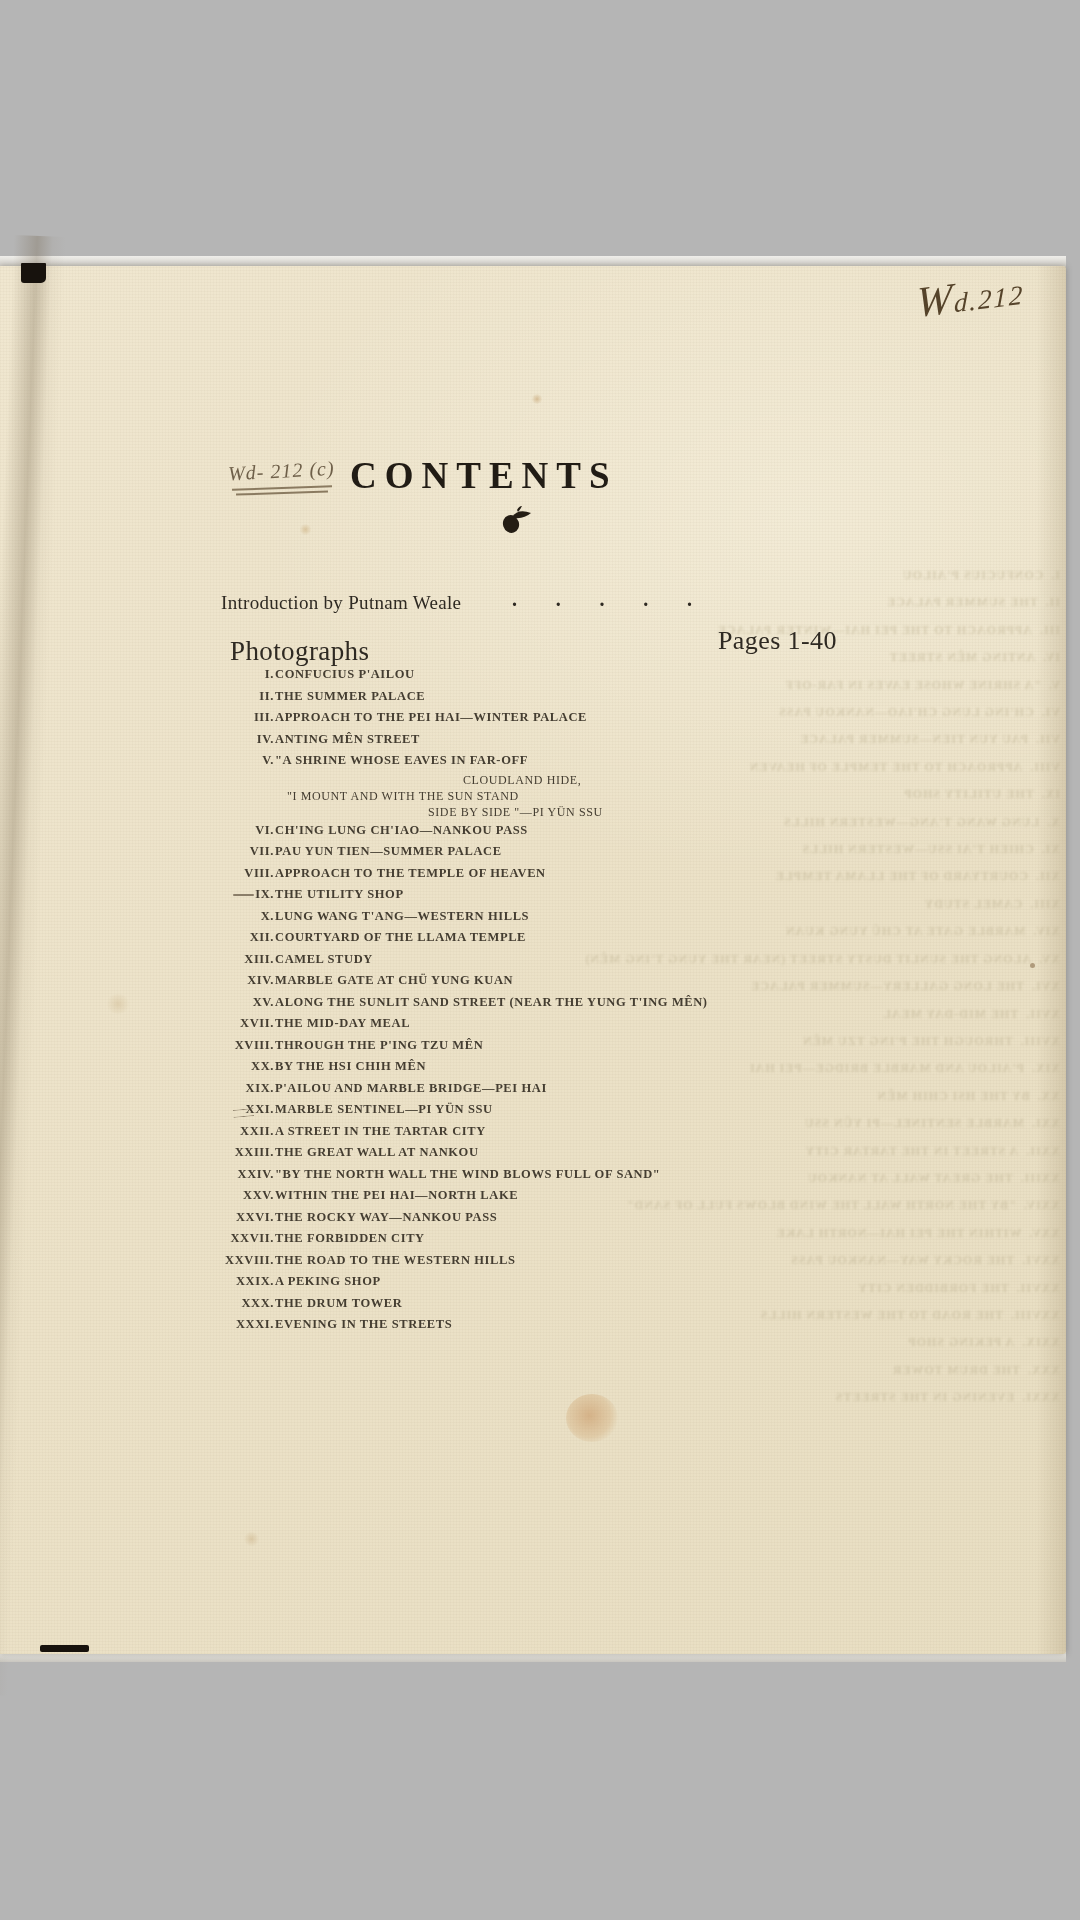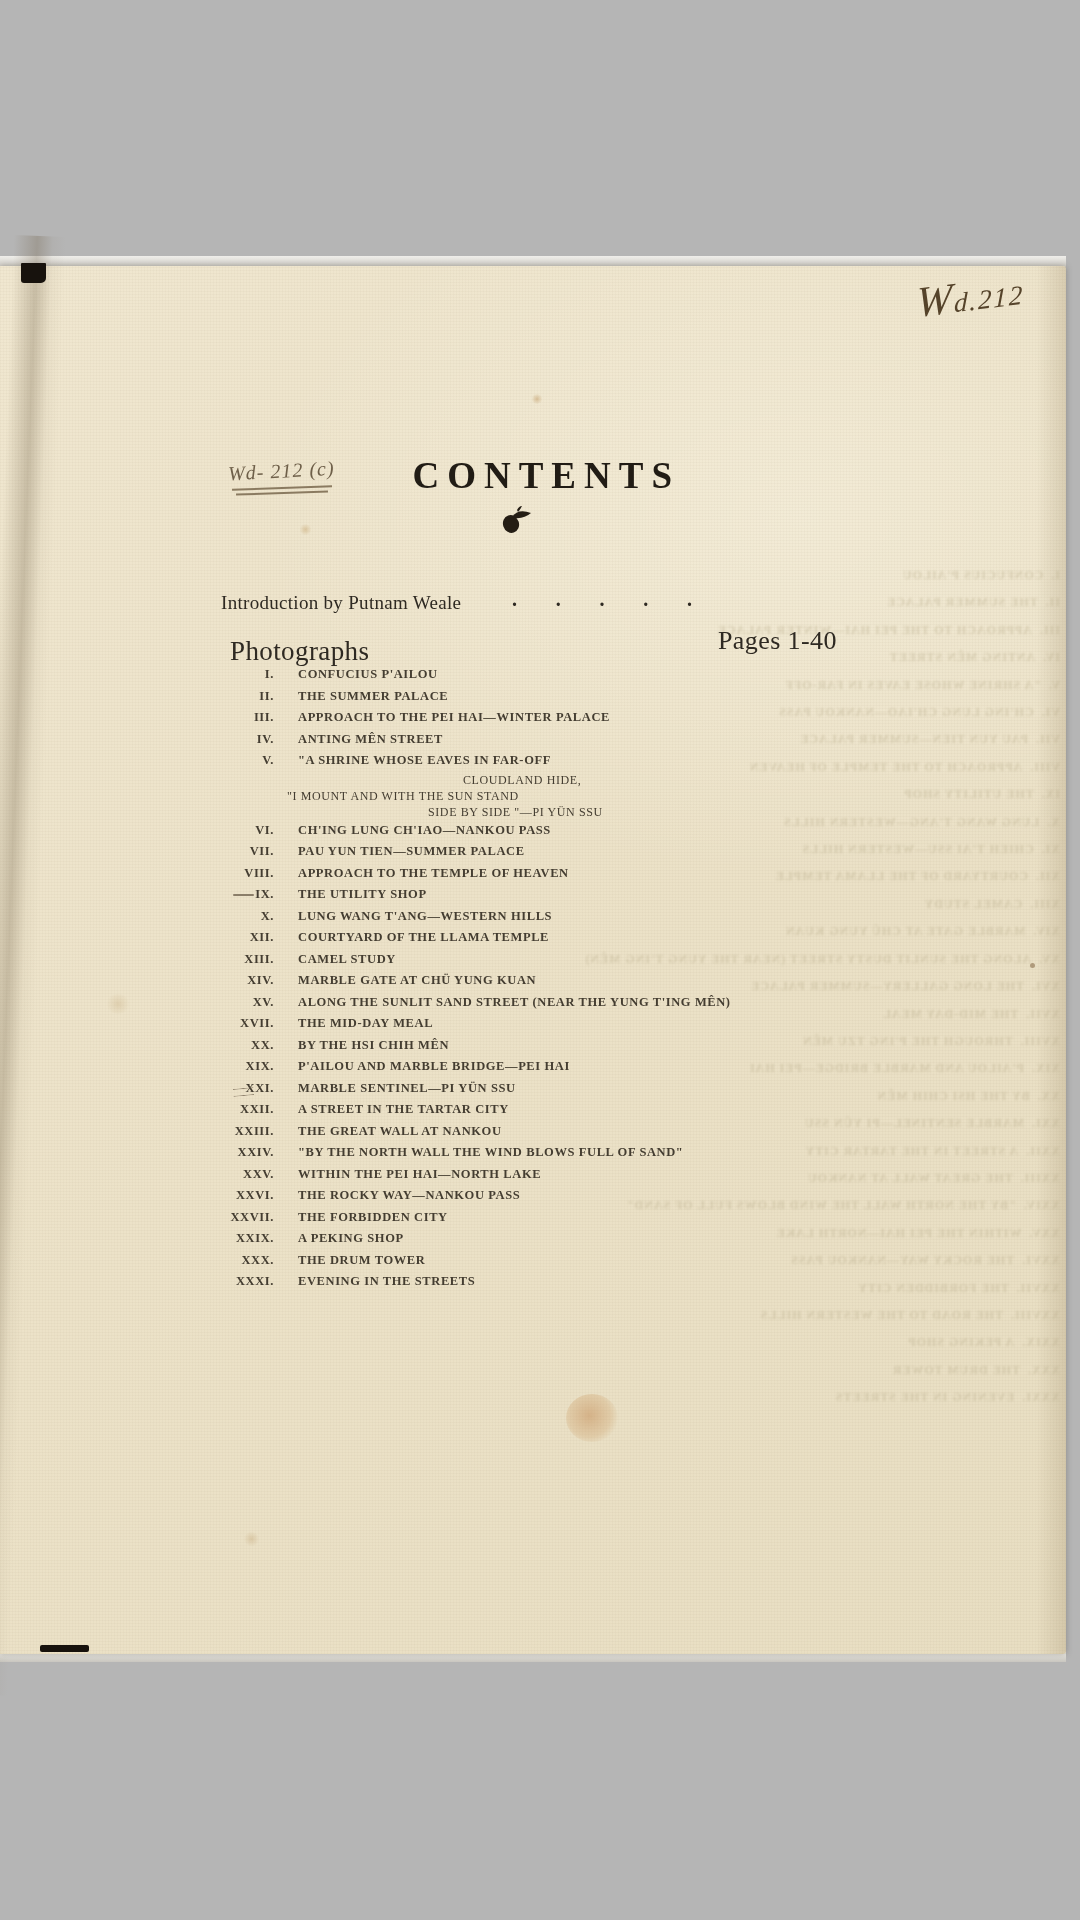--- a/index.html
+++ b/index.html
@@ -80,36 +80,36 @@
     transform:rotate(-3deg);
   }
   .shelf-underline{position:absolute;height:1.6px;background:#8a7a60;}
   .u1{left:232px;top:221px;width:100px;transform:rotate(-2deg);}
   .u2{left:236px;top:226px;width:92px;transform:rotate(-2deg);}
 
   
   .print{position:absolute;inset:0;z-index:2;}
   .doc-title{
     position:absolute;left:350px;top:188px;width:330px;
-    text-align:right;font-weight:bold;font-size:37px;letter-spacing:8px;
+    text-align:left;font-weight:bold;font-size:37px;letter-spacing:8px;
     color:#211c15;
   }
   .ornament{position:absolute;left:498px;top:238px;width:36px;height:32px;}
 
   .intro-text{position:absolute;left:221px;top:326px;font-size:19px;color:#2e2922;letter-spacing:.3px;}
   .intro-dots{position:absolute;left:512px;top:322px;width:180px;display:flex;justify-content:space-between;font-size:20px;font-weight:bold;color:#2e2922;}
   .intro-pages{position:absolute;left:718px;top:320px;font-size:26px;color:#2e2922;letter-spacing:.4px;margin-top:40px;}
 
   .section-heading{position:absolute;left:230px;top:370px;font-size:27px;color:#2e2922;letter-spacing:.4px;}
 
   .list{position:absolute;left:170px;top:398px;width:760px;color:#443d31;}
   .entry{position:relative;display:flex;align-items:baseline;height:21.5px;line-height:21.5px;
     font-size:12.5px;font-weight:bold;letter-spacing:.6px;}
   .num{width:104px;text-align:right;flex:0 0 104px;}
-  .etitle{margin-left:24px;white-space:nowrap;}
+  .etitle{margin-left:1px;white-space:nowrap;}
   .qline{height:16px;line-height:16px;margin-left:117px;font-size:12px;font-weight:normal;letter-spacing:.6px;white-space:nowrap;}
   .q0{padding-left:176px;}
   .q1{padding-left:0px;}
   .q2{padding-left:141px;}
   .pmark{position:absolute;left:63px;top:10px;width:21px;height:2px;background:#8b7e69;border-radius:1px;}
   .pmark.double{height:6px;background:none;border-top:1.7px solid #8b7e69;border-bottom:1.7px solid #8b7e69;transform:rotate(-5deg);}
 </style>
 </head>
 <body>
 
@@ -251,20 +251,24 @@
         </div>
         <div class="entry">
           <span class="num">XV.</span>
           <span class="etitle">ALONG THE SUNLIT SAND STREET (NEAR THE YUNG T'ING MÊN)</span>
         </div>
         <div class="entry">
           <span class="num">XVII.</span>
           <span class="etitle">THE MID-DAY MEAL</span>
         </div>
         <div class="entry">
+          <span class="num">XVIII.</span>
+          <span class="etitle">THROUGH THE P'ING TZU MÊN</span>
+        </div>
+        <div class="entry">
           <span class="num">XX.</span>
           <span class="etitle">BY THE HSI CHIH MÊN</span>
         </div>
         <div class="entry">
           <span class="num">XIX.</span>
           <span class="etitle">P'AILOU AND MARBLE BRIDGE—PEI HAI</span>
         </div>
         <div class="entry">
           <span class="pmark double"></span>
           <span class="num">XXI.</span>
@@ -288,20 +292,24 @@
         </div>
         <div class="entry">
           <span class="num">XXVI.</span>
           <span class="etitle">THE ROCKY WAY—NANKOU PASS</span>
         </div>
         <div class="entry">
           <span class="num">XXVII.</span>
           <span class="etitle">THE FORBIDDEN CITY</span>
         </div>
         <div class="entry">
+          <span class="num">XXVIII.</span>
+          <span class="etitle">THE ROAD TO THE WESTERN HILLS</span>
+        </div>
+        <div class="entry">
           <span class="num">XXIX.</span>
           <span class="etitle">A PEKING SHOP</span>
         </div>
         <div class="entry">
           <span class="num">XXX.</span>
           <span class="etitle">THE DRUM TOWER</span>
         </div>
         <div class="entry">
           <span class="num">XXXI.</span>
           <span class="etitle">EVENING IN THE STREETS</span>

